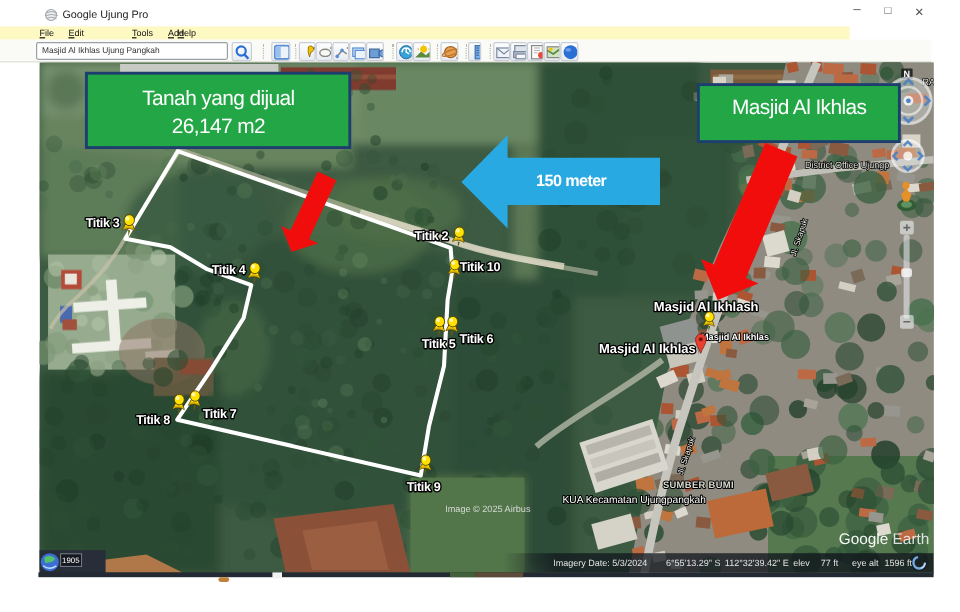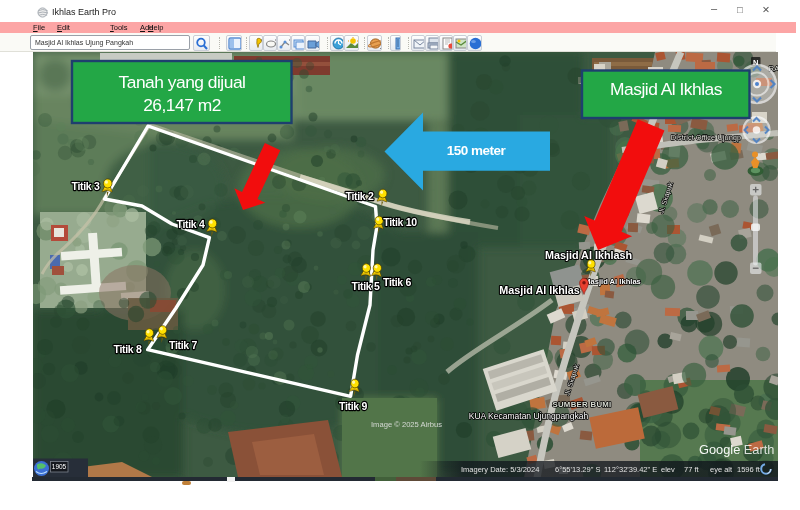--- a/index.html
+++ b/index.html
@@ -2,26 +2,26 @@
 <html><head><meta charset="utf-8"><style>
 *{margin:0;padding:0;box-sizing:border-box}
 html,body{width:800px;height:510px;font-family:"Liberation Sans",sans-serif;background:#fff;position:relative;overflow:hidden}
 </style></head>
 <body>
 <div style="position:absolute;left:0;top:0;width:778px;height:22px;background:#fff">
  <svg width="12" height="11" viewBox="0 0 13 12" style="position:absolute;left:37px;top:7px">
       <circle cx="6" cy="6" r="5" fill="#ececec" stroke="#a0a6ae" stroke-width="1"></circle>
       <path d="M1.5,4 Q6,1.5 11.5,4 M1,6.5 Q6,4.5 12,6.5 M2,9 Q6,7 11,9" stroke="#a0a6ae" fill="none" stroke-width="0.9"></path>
     </svg>
- <span style="position:absolute;left:52px;top:7px;font-size:9px;color:#222">Ikhlas Earth Pro</span>
+ <span style="position:absolute;left:52px;top:7px;font-size:9px;color:#222">Google Ujung Pro</span>
  <span style="position:absolute;left:711px;top:2px;font-size:11px;color:#555">–</span>
  <span style="position:absolute;left:737px;top:4px;font-size:9.5px;color:#555">□</span>
  <span style="position:absolute;left:762px;top:4px;font-size:9.5px;color:#555">✕</span>
 </div>
-<div style="position:absolute;left:0;top:22px;width:796px;height:11px;background:#fca5a5;font-size:7.5px;color:#111">
+<div style="position:absolute;left:0;top:22px;width:708px;height:11px;background:#fef9c3;font-size:7.5px;color:#111">
  <span style="position:absolute;left:33px;top:1px"><u>F</u>ile</span>
  <span style="position:absolute;left:57px;top:1px"><u>E</u>dit</span>
  <span style="position:absolute;left:82px;top:17px"><u>V</u>iew</span>
  <span style="position:absolute;left:110px;top:1px"><u>T</u>ools</span>
  <span style="position:absolute;left:140px;top:1px"><u>A</u>dd</span>
  <span style="position:absolute;left:148px;top:1px"><u>H</u>elp</span>
 </div>
 <div style="position:absolute;left:0;top:33px;width:776px;height:19px;background:#fafaf6;border-bottom:1px solid #e0e0d8">
  <div style="position:absolute;left:30px;top:2px;width:160px;height:15px;border:1px solid #9aa0a8;border-radius:2px;background:#fff;font-size:7px;color:#333;padding:3px 0 0 4px">Masjid Al Ikhlas Ujung Pangkah</div>
  <div style="position:absolute;left:219px;top:4px;width:1px;height:12px;border-left:1px dotted #b8b8b0"></div>

